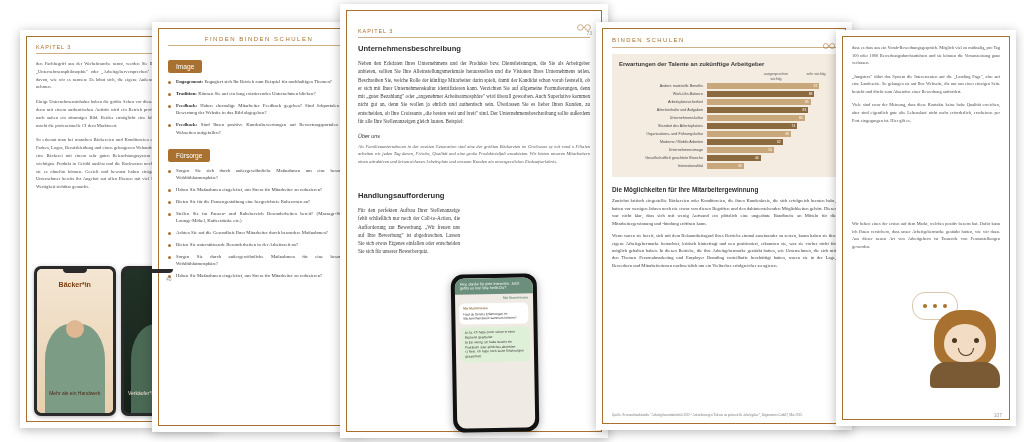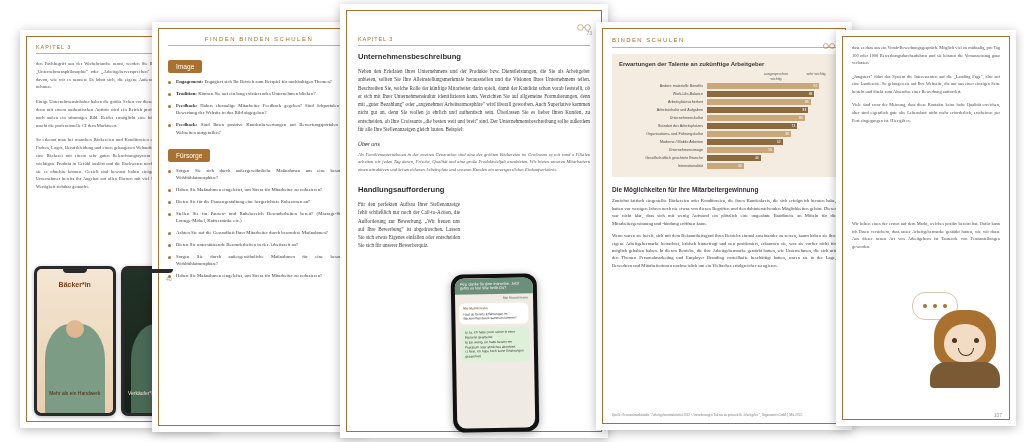--- a/index.html
+++ b/index.html
@@ -95,21 +95,21 @@
     color:#3d3d3d;margin-bottom:4px;text-align:justify;
   }
   .bullets li:before{
     content:"";position:absolute;left:0;top:3px;width:3px;height:3px;
     background:#a9712f;border-radius:50%;
   }
   .bullets li b{font-weight:bold;color:#2d2d2d;}
 
   
   #p3{left:340px;top:4px;width:268px;height:434px;}
-  #p3 .inner{padding:32px 18px;}
+  #p3 .inner{padding:24px 18px;}
   .eye{
     position:absolute;right:16px;top:14px;width:16px;height:9px;
   }
   .eye svg{width:100%;height:100%;}
 
   
   .phone{
     position:absolute;left:112px;bottom:6px;width:86px;height:158px;
     background:#111;border-radius:12px;box-shadow:0 2px 8px rgba(0,0,0,.35);
     transform:rotate(-1deg);
@@ -265,21 +265,21 @@
           </svg>
       </div>
       <div class="rule"></div>
 
       <div class="h-sec">Unternehmensbeschreibung</div>
       <div class="realtext">Neben den Eckdaten Ihres Unternehmens und der Produkte bzw. Dienstleistungen, die Sie als Arbeitgeber anbieten, sollten Sie Ihre Alleinstellungsmerkmale herausstellen und die Visionen Ihres Unternehmens teilen. Beschreiben Sie, welche Rolle der künftige Mitarbeiter darin spielt, damit der Kandidat schon vorab feststellt, ob er sich mit Ihrer Unternehmenskultur identifizieren kann. Verzichten Sie auf allgemeine Formulierungen, denn mit „guter Bezahlung" oder „angenehmer Arbeitsatmosphäre" wird überall geworben. Auch Superlative kommen nicht gut an, denn Sie wollen ja ehrlich und authentisch sein. Überlassen Sie es lieber Ihren Kunden, zu entscheiden, ob Ihre Croissants „die besten weit und breit" sind. Der Unternehmensbeschreibung sollte außerdem für alle Ihre Stellenanzeigen gleich lauten. Beispiel:</div>
 
       <div class="h-sub" style="font-style:italic;font-weight:normal;font-size:5.4px">Über uns</div>
       <div class="italic-note">Als Familienunternehmen in der zweiten Generation sind eine der größten Bäckereien im Großraum xy mit rund x Filialen arbeiten wir jeden Tag daran, Frische, Qualität und eine große Produktvielfalt anzubieten. Wir bieten unseren Mitarbeitern einen attraktiven und krisensicheren Arbeitsplatz und unseren Kunden ein unvergessliches Einkaufserlebnis.</div>
 
-      <div class="h-sec" style="margin-top:12px">Handlungsaufforderung</div>
+      <div class="h-sec" style="margin-top:26px">Handlungsaufforderung</div>
       <div class="realtext" style="width:44%">Für den perfekten Aufbau Ihrer Stellenanzeige fehlt schließlich nur noch der Call-to-Action, die Aufforderung zur Bewerbung. „Wir freuen uns auf Ihre Bewerbung" ist abgedroschen. Lassen Sie sich etwas Eigenes einfallen oder entscheiden Sie sich für unserer Bewerberquiz.</div>
     </div>
 
     <div class="phone">
       <div class="scr">
         <div class="chat-head">
           <span>Hey, danke für dein Interesse. Jetzt gehts es los! Wie heißt Du?</span>
         </div>
         <div style="text-align:right;padding:2px 5px 0 0;font-family:'Liberation Sans',sans-serif;font-size:3.2px;color:#6b8f7a;font-weight:bold">Mai Mustermann</div>
         <div class="bub them">

